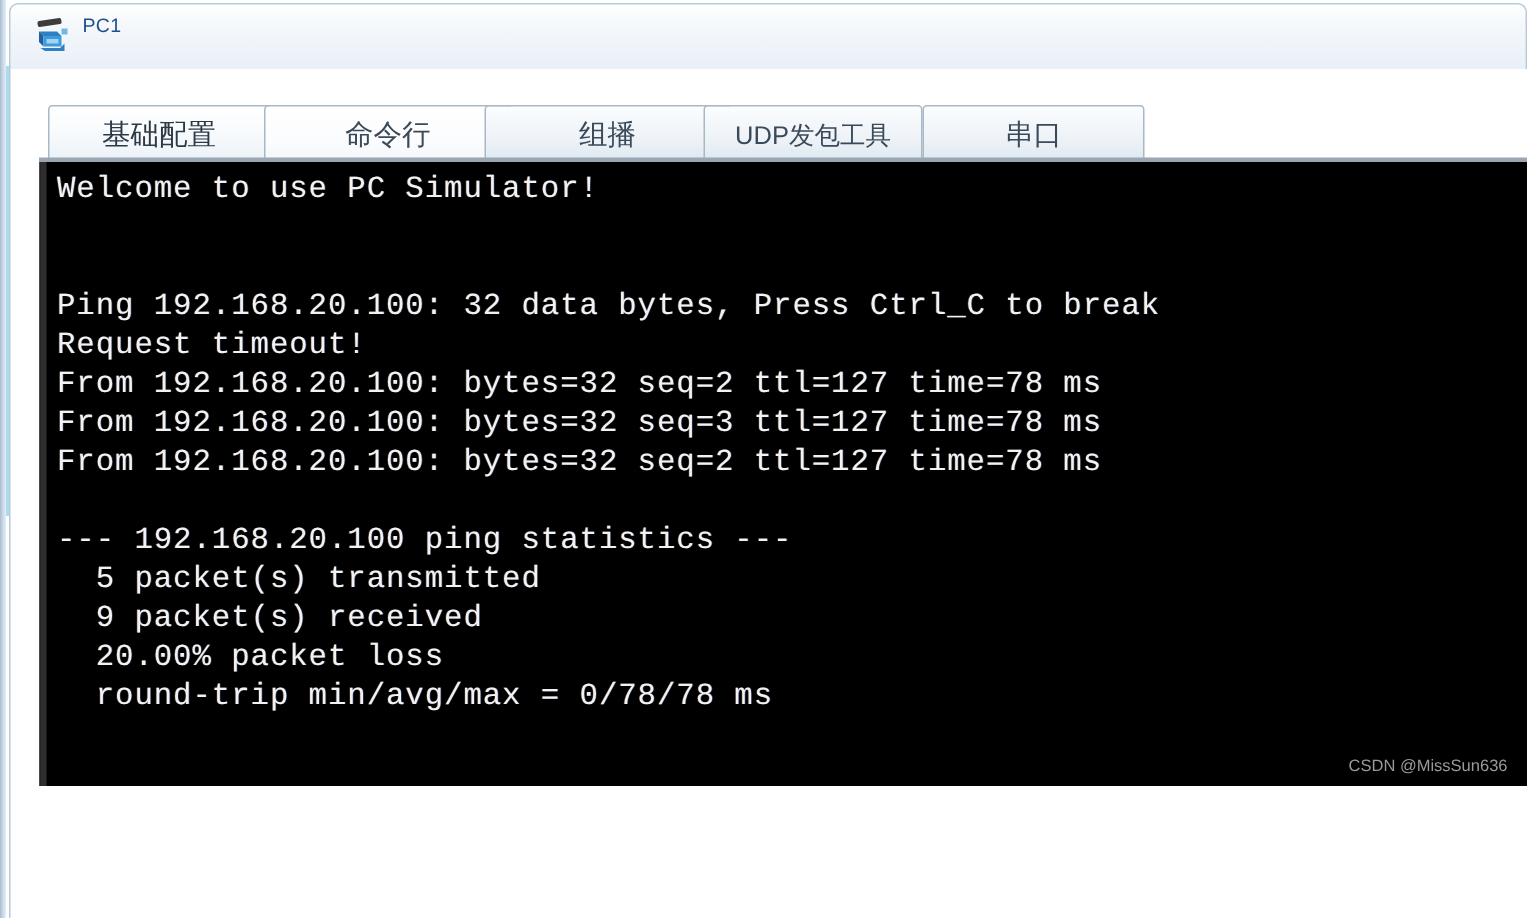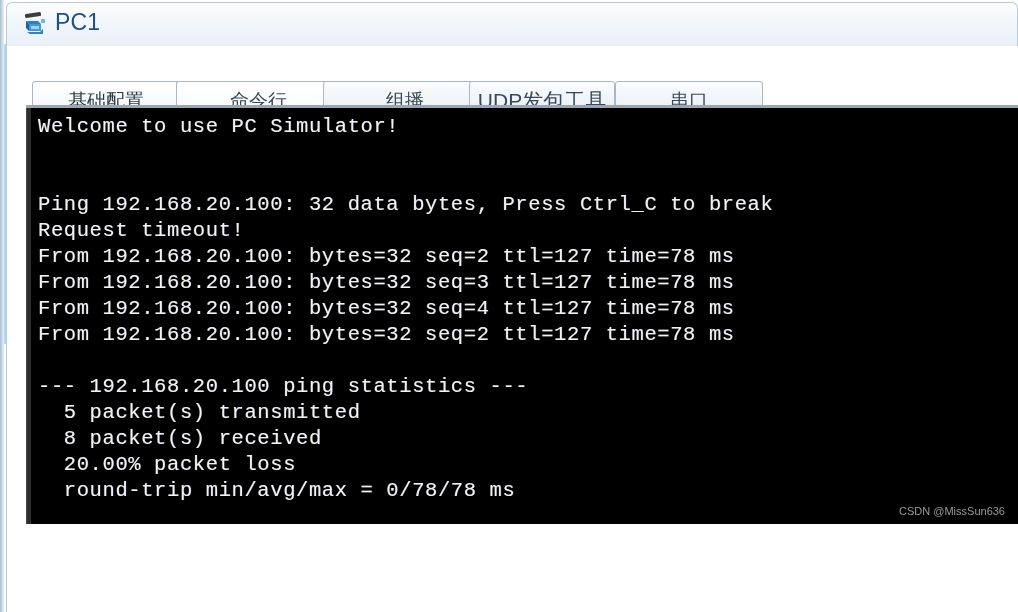--- a/index.html
+++ b/index.html
@@ -62,21 +62,21 @@
     position: absolute;
     left: 14px;
     top: 7px;
     width: 28px;
     height: 28px;
   }
   #title-text {
     position: absolute;
     left: 48px;
     top: 6px;
-    font-size: 23px;
+    font-size: 13px;
     color: #1f4e8c;
     font-family: "Liberation Sans", sans-serif;
     letter-spacing: 0.2px;
     white-space: nowrap;
   }
 
   
   #body-panel {
     position: absolute;
     left: 6px;
@@ -91,21 +91,21 @@
   
   #tab-strip {
     position: absolute;
     left: 26px;
     top: 66px;
     width: 992px;
     height: 42px;
   }
   .tab {
     position: absolute;
-    top: 15px;
+    top: 4px;
     height: 40px;
     box-sizing: border-box;
     border: 1px solid #a9b8c6;
     border-radius: 3px 3px 0 0;
     background: linear-gradient(to bottom, #fbfdfe 0%, #eef3f8 55%, #dde7f0 100%);
     display: flex;
     align-items: center;
     justify-content: center;
     color: #3a4a58;
     font-size: 19px;
@@ -115,21 +115,21 @@
   }
   .tab.active {
     background: linear-gradient(to bottom, #ffffff 0%, #f7fafc 50%, #eaf1f7 100%);
     color: #2c3a46;
   }
   .tab.selected-panel {
     background: linear-gradient(to bottom, #ffffff 0%, #fbfcfe 60%, #f3f7fa 100%);
     border-bottom: 1px solid #ffffff;
   }
   .tab-label-small {
-    font-size: 21px;
+    font-size: 17px;
     text-align: right;
   }
 
   
   #tab-underline {
     position: absolute;
     left: 26px;
     top: 105px;
     width: 992px;
     height: 3px;
@@ -237,25 +237,24 @@
   <div id="terminal">
     <div id="terminal-gutter"></div>
     <div id="terminal-lines">
       <div class="term-line">Welcome to use PC Simulator!</div>
       <div class="term-line blank"></div>
       <div class="term-line blank"></div>
       <div class="term-line">Ping 192.168.20.100: 32 data bytes, Press Ctrl_C to break</div>
       <div class="term-line">Request timeout!</div>
       <div class="term-line">From 192.168.20.100: bytes=32 seq=2 ttl=127 time=78 ms</div>
       <div class="term-line">From 192.168.20.100: bytes=32 seq=3 ttl=127 time=78 ms</div>
-      <div class="term-line">From 192.168.20.100: bytes=32 seq=4 ttl=127 time=78 ms</div>
       <div class="term-line">From 192.168.20.100: bytes=32 seq=2 ttl=127 time=78 ms</div>
       <div class="term-line blank"></div>
       <div class="term-line">--- 192.168.20.100 ping statistics ---</div>
       <div class="term-line">  5 packet(s) transmitted</div>
-      <div class="term-line">  8 packet(s) received</div>
+      <div class="term-line">  9 packet(s) received</div>
       <div class="term-line">  20.00% packet loss</div>
       <div class="term-line">  round-trip min/avg/max = 0/78/78 ms</div>
     </div>
     <div id="watermark">CSDN @MissSun636</div>
   </div>
 
 </div>
 
 </body></html>

